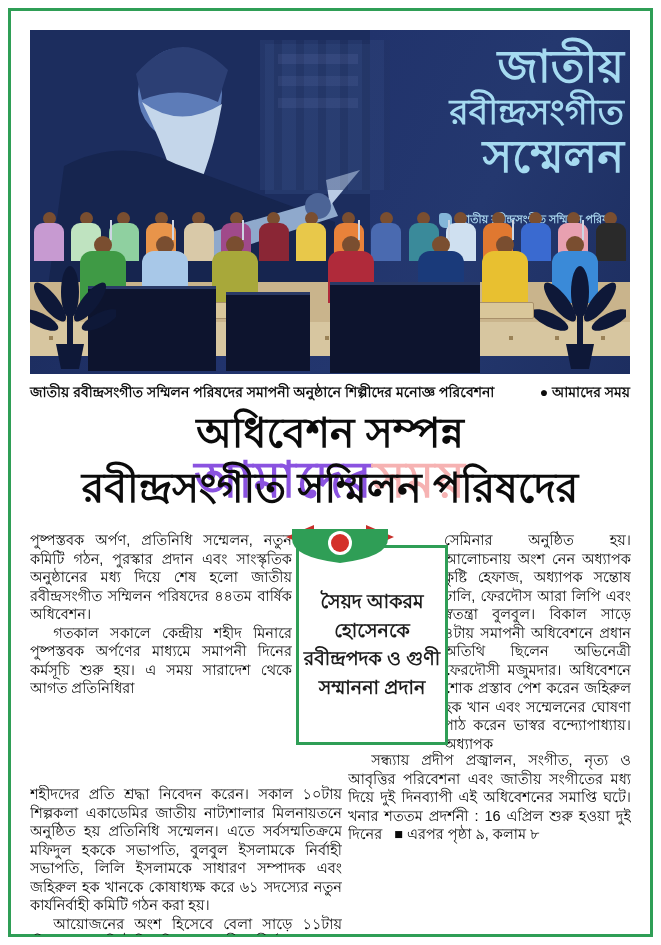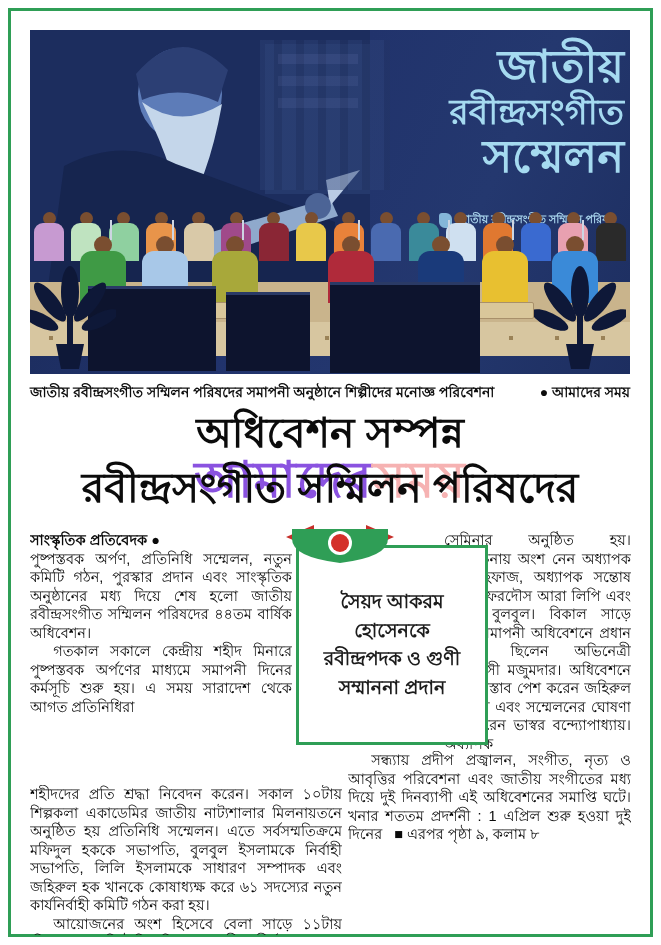--- a/index.html
+++ b/index.html
@@ -77,21 +77,21 @@
   .lt{left:0;top:0;width:262px;height:254px;}
   .rt{left:414px;top:0;width:187px;height:220px;}
   .lb{left:0;top:254px;width:312px;height:150px;}
   .rb{left:318px;top:220px;width:283px;height:184px;}
   .cont{font-weight:400;white-space:nowrap;margin-left:12px;}
 
   
   .pullquote{position:absolute;left:266px;top:14px;width:142px;height:186px;
              border:3px solid #2f9e56;background:#fff;z-index:2;
              display:flex;align-items:center;justify-content:center;text-align:center;
-             font-size:19px;line-height:1.5;font-weight:600;color:#1c1c1c;padding:4px 22px;}
+             font-size:19px;line-height:1.5;font-weight:600;color:#1c1c1c;padding:4px 2px;}
   .pq-ribbon{position:absolute;left:254px;top:-8px;z-index:3;}
 </style>
 </head>
 <body>
 
 <div class="page">
   <div class="frame"></div>
 
   <div class="photo">
     <svg class="tagore" width="340" height="272" viewBox="0 0 340 272">
@@ -264,21 +264,20 @@
   <div class="headline">
     <div class="wm">
       <span class="g">আমাদের</span><span class="r">সময়</span>
     </div>
     <div class="hl">অধিবেশন সম্পন্ন</div>
     <div class="hl">রবীন্দ্রসংগীত সম্মিলন পরিষদের</div>
   </div>
 
   <div class="article">
     <div class="blk lt">
-      <p class="byline">সাংস্কৃতিক প্রতিবেদক ●</p>
       <p>পুষ্পস্তবক অর্পণ, প্রতিনিধি সম্মেলন, নতুন কমিটি গঠন, পুরস্কার প্রদান এবং সাংস্কৃতিক অনুষ্ঠানের মধ্য দিয়ে শেষ হলো জাতীয় রবীন্দ্রসংগীত সম্মিলন পরিষদের ৪৪তম বার্ষিক অধিবেশন।</p>
       <p class="indent">গতকাল সকালে কেন্দ্রীয় শহীদ মিনারে পুষ্পস্তবক অর্পণের মাধ্যমে সমাপনী দিনের কর্মসূচি শুরু হয়। এ সময় সারাদেশ থেকে আগত প্রতিনিধিরা</p>
     </div>
 
     <div class="pullquote">
       <span>সৈয়দ আকরম হোসেনকে রবীন্দ্রপদক ও গুণী সম্মাননা প্রদান</span>
     </div>
     <svg class="pq-ribbon" width="112" height="46" viewBox="0 0 112 46">
       <path d="M2,14 L30,2 L30,26 Z" fill="#c62f2a"></path>
       <path d="M110,14 L82,2 L82,26 Z" fill="#c62f2a"></path>
@@ -290,16 +289,16 @@
     <div class="blk rt">
       <p>সেমিনার অনুষ্ঠিত হয়। আলোচনায় অংশ নেন অধ্যাপক কৃষ্টি হেফাজ, অধ্যাপক সন্তোষ ঢালি, ফেরদৌস আরা লিপি এবং স্বতন্ত্রা বুলবুল। বিকাল সাড়ে ৪টায় সমাপনী অধিবেশনে প্রধান অতিথি ছিলেন অভিনেত্রী ফেরদৌসী মজুমদার। অধিবেশনে শোক প্রস্তাব পেশ করেন জহিরুল হক খান এবং সম্মেলনের ঘোষণা পাঠ করেন ভাস্বর বন্দ্যোপাধ্যায়। অধ্যাপক</p>
     </div>
 
     <div class="blk lb">
       <p>শহীদদের প্রতি শ্রদ্ধা নিবেদন করেন। সকাল ১০টায় শিল্পকলা একাডেমির জাতীয় নাট্যশালার মিলনায়তনে অনুষ্ঠিত হয় প্রতিনিধি সম্মেলন। এতে সর্বসম্মতিক্রমে মফিদুল হককে সভাপতি, বুলবুল ইসলামকে নির্বাহী সভাপতি, লিলি ইসলামকে সাধারণ সম্পাদক এবং জহিরুল হক খানকে কোষাধ্যক্ষ করে ৬১ সদস্যের নতুন কার্যনির্বাহী কমিটি গঠন করা হয়।</p>
       <p class="indent">আয়োজনের অংশ হিসেবে বেলা সাড়ে ১১টায় ‘বিদ্যালয়ে প্রাতিষ্ঠানিক শিক্ষা ও সংগীত’ শীর্ষক</p>
     </div>
 
     <div class="blk rb">
-      <p class="indent"><span>সন্ধ্যায় প্রদীপ প্রজ্বালন, সংগীত, নৃত্য ও আবৃত্তির পরিবেশনা এবং জাতীয় সংগীতের মধ্য দিয়ে দুই দিনব্যাপী এই অধিবেশনের সমাপ্তি ঘটে। খনার শততম প্রদর্শনী : 1 এপ্রিল শুরু হওয়া দুই দিনের</span><span class="cont">■ এরপর পৃষ্ঠা ৯, কলাম ৮</span></p>
+      <p class="indent"><span>সন্ধ্যায় প্রদীপ প্রজ্বালন, সংগীত, নৃত্য ও আবৃত্তির পরিবেশনা এবং জাতীয় সংগীতের মধ্য দিয়ে দুই দিনব্যাপী এই অধিবেশনের সমাপ্তি ঘটে। খনার শততম প্রদর্শনী : 16 এপ্রিল শুরু হওয়া দুই দিনের</span><span class="cont">■ এরপর পৃষ্ঠা ৯, কলাম ৮</span></p>
     </div>
   </div>
 </div>
 
 </body></html>

